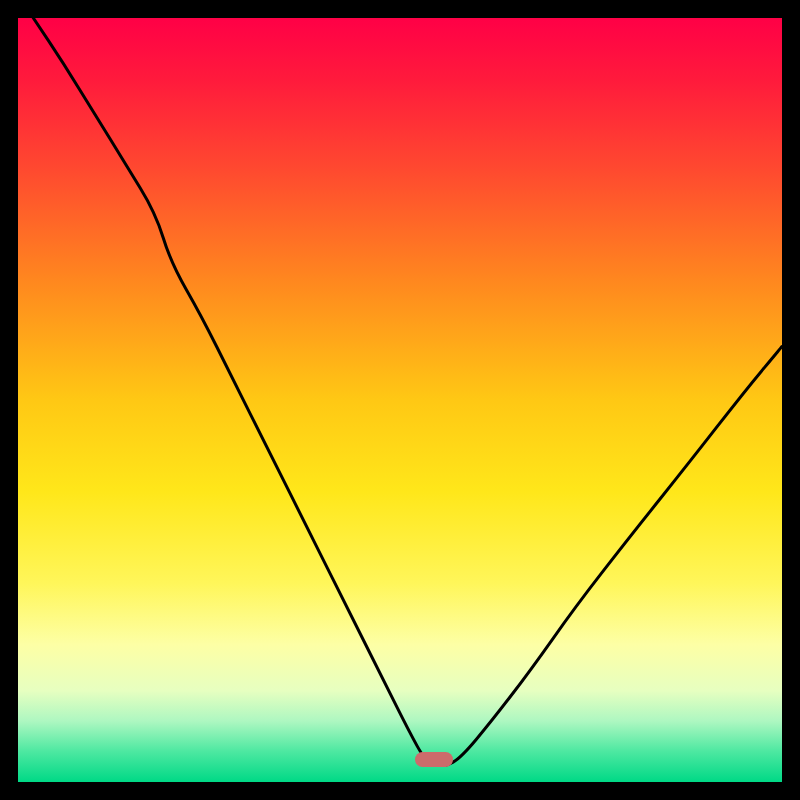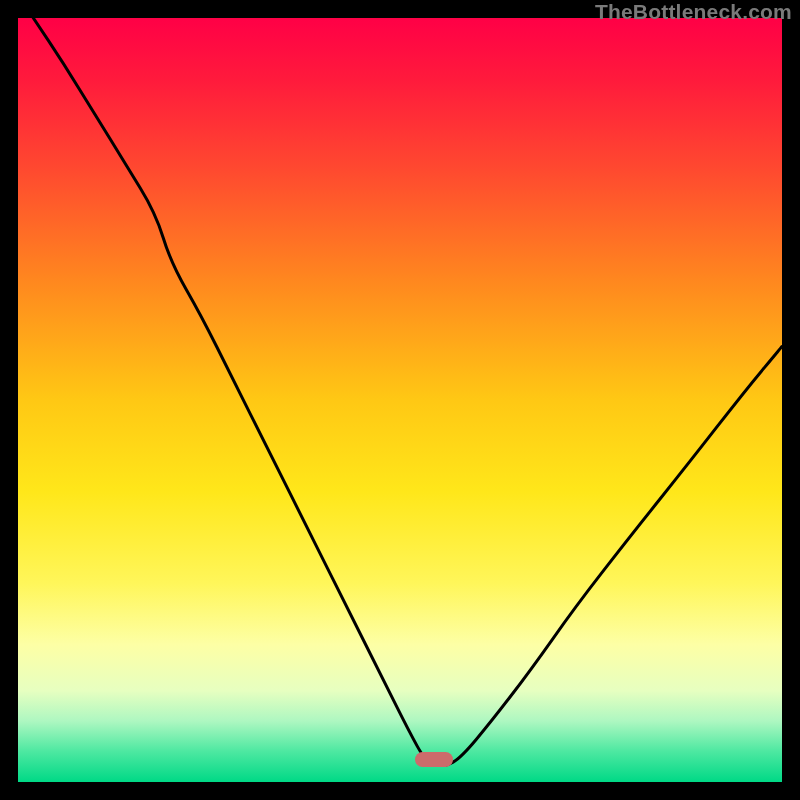--- a/index.html
+++ b/index.html
@@ -75,14 +75,13 @@
   <div class="plot-area">
     <div class="gradient-bg"></div>
 
     <svg class="curve-svg" id="curve-svg" viewBox="0 0 764 764" preserveAspectRatio="none">
       <path id="curve-path" class="curve-path" d="M 15.3 0.0 Q 15.3 0.0 30.6 22.9 Q 45.8 45.8 61.1 70.7 Q 76.4 95.5 91.7 120.3 Q 107.0 145.2 122.2 170.0 Q 137.5 194.8 145.2 219.7 Q 152.8 244.5 168.1 271.2 Q 183.4 298.0 198.6 328.5 Q 213.9 359.1 233.0 397.3 Q 252.1 435.5 271.2 473.7 Q 290.3 511.9 309.4 550.1 Q 328.5 588.3 347.6 626.5 Q 366.7 664.7 378.2 687.6 Q 389.6 710.5 399.2 728.1 Q 408.7 745.7 417.9 747.2 Q 427.1 748.7 435.1 744.1 Q 443.1 739.6 458.4 721.2 Q 473.7 702.9 492.8 678.0 Q 511.9 653.2 534.8 620.8 Q 557.7 588.3 584.5 553.9 Q 611.2 519.5 641.8 481.3 Q 672.3 443.1 699.1 408.7 Q 725.8 374.4 744.9 351.4 T 764.0 328.5"></path>
     </svg>
 
     <div class="marker" id="sweet-spot-marker" style="left: 397.38px; top: 734.344px; width: 38px; height: 15px; background: rgb(204, 107, 107);"></div>
   </div>
 
-  <div class="watermark">TheBottleneck.com</div>
 </div>
 
 </body></html>

